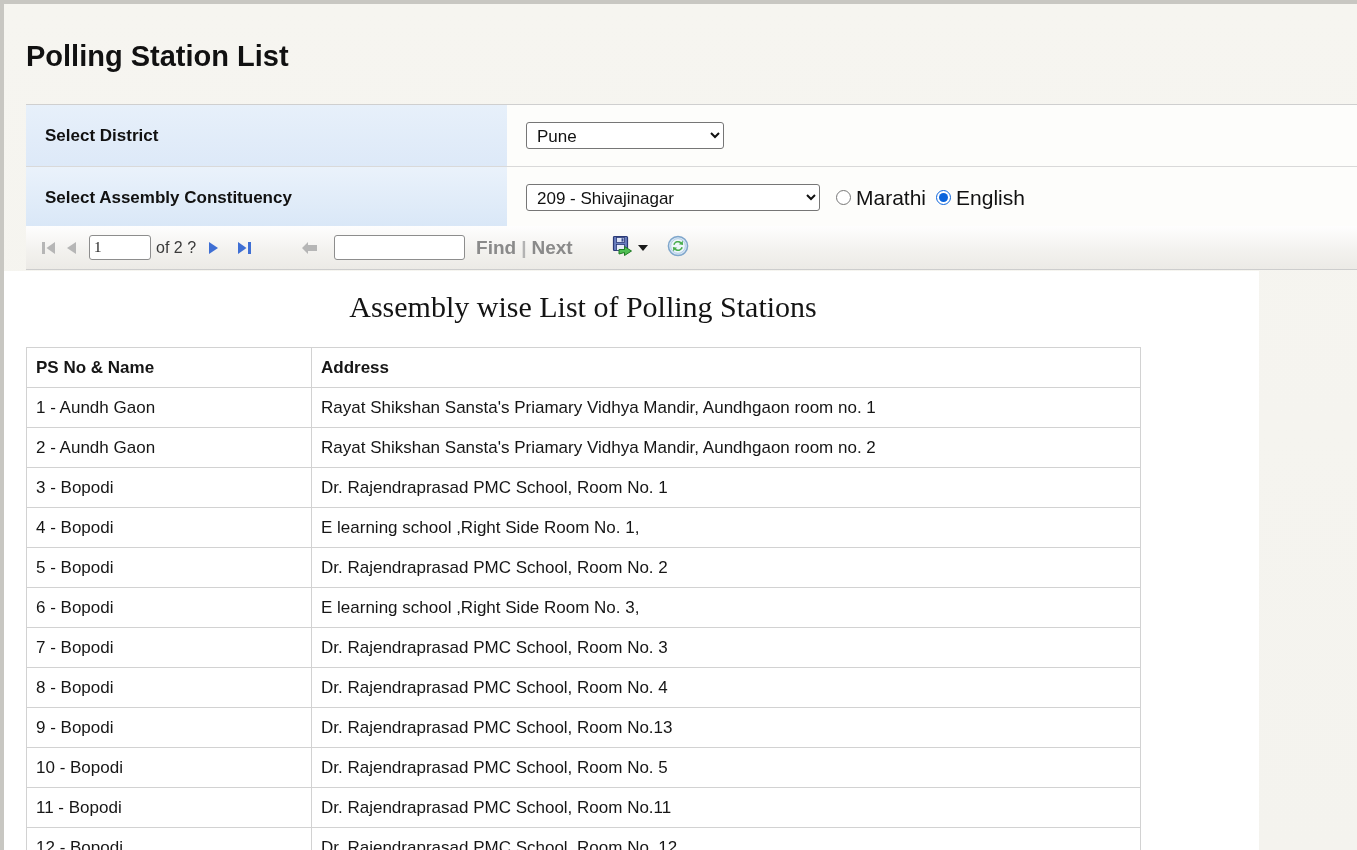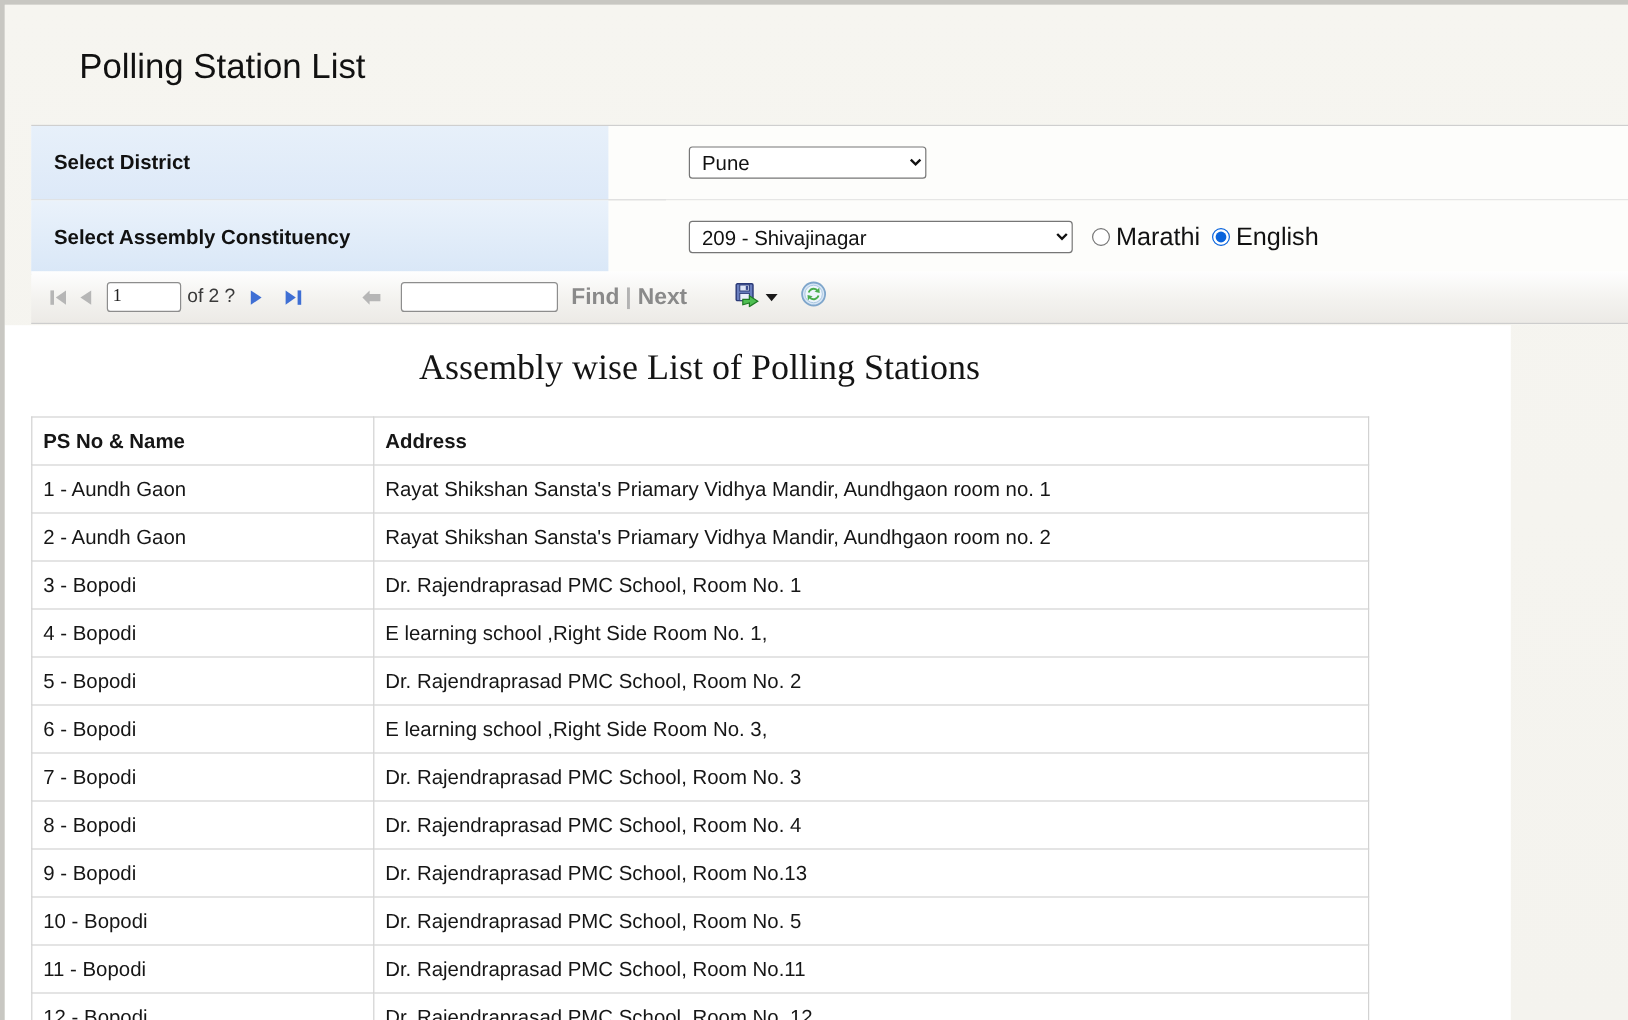--- a/index.html
+++ b/index.html
@@ -48,44 +48,42 @@
     background: linear-gradient(180deg,#f6f5f0 0%, #f4f3ee 100%);
     overflow: hidden;
   }
 
   
   #main-title {
     position: absolute;
     left: 22px;
     top: 34px;
     font-size: 29px;
-    font-weight: normal;
+    font-weight: bold;
     line-height: 36px;
     letter-spacing: 0px;
     color: #111111;
     font-family: "Liberation Sans", sans-serif;
     white-space: nowrap;
-    margin-left: 40px;
   }
 
   
   #param-panel {
     position: absolute;
     left: 22px;
     top: 100px;
     width: 1331px;
     background: #fdfdfb;
     border-top: 1px solid #cfcfcf;
   }
   .param-row {
     display: flex;
     align-items: stretch;
     border-bottom: 1px solid #d9d9d9;
     min-height: 61px;
-    gap: 48px;
   }
   .param-row:last-child { border-bottom: 1px solid #cfcfcf; }
   .param-label {
     width: 481px;
     min-width: 481px;
     box-sizing: border-box;
     display: flex;
     align-items: center;
     padding-left: 19px;
     font-weight: bold;
@@ -115,21 +113,21 @@
     color: #111;
     background: #ffffff;
     border: 1px solid #767676;
     border-radius: 3px;
     height: 27px;
     padding: 2px 4px 0 6px;
     box-sizing: border-box;
     outline: none;
   }
   #district-select { width: 198px; }
-  #constituency-select { width: 320px; }
+  #constituency-select { width: 294px; }
 
   
   #language-group {
     display: flex;
     align-items: flex-end;
     margin-left: 16px;
     gap: 0px;
     font-size: 21px;
     font-family: "Liberation Sans", sans-serif;
     color: #111;

